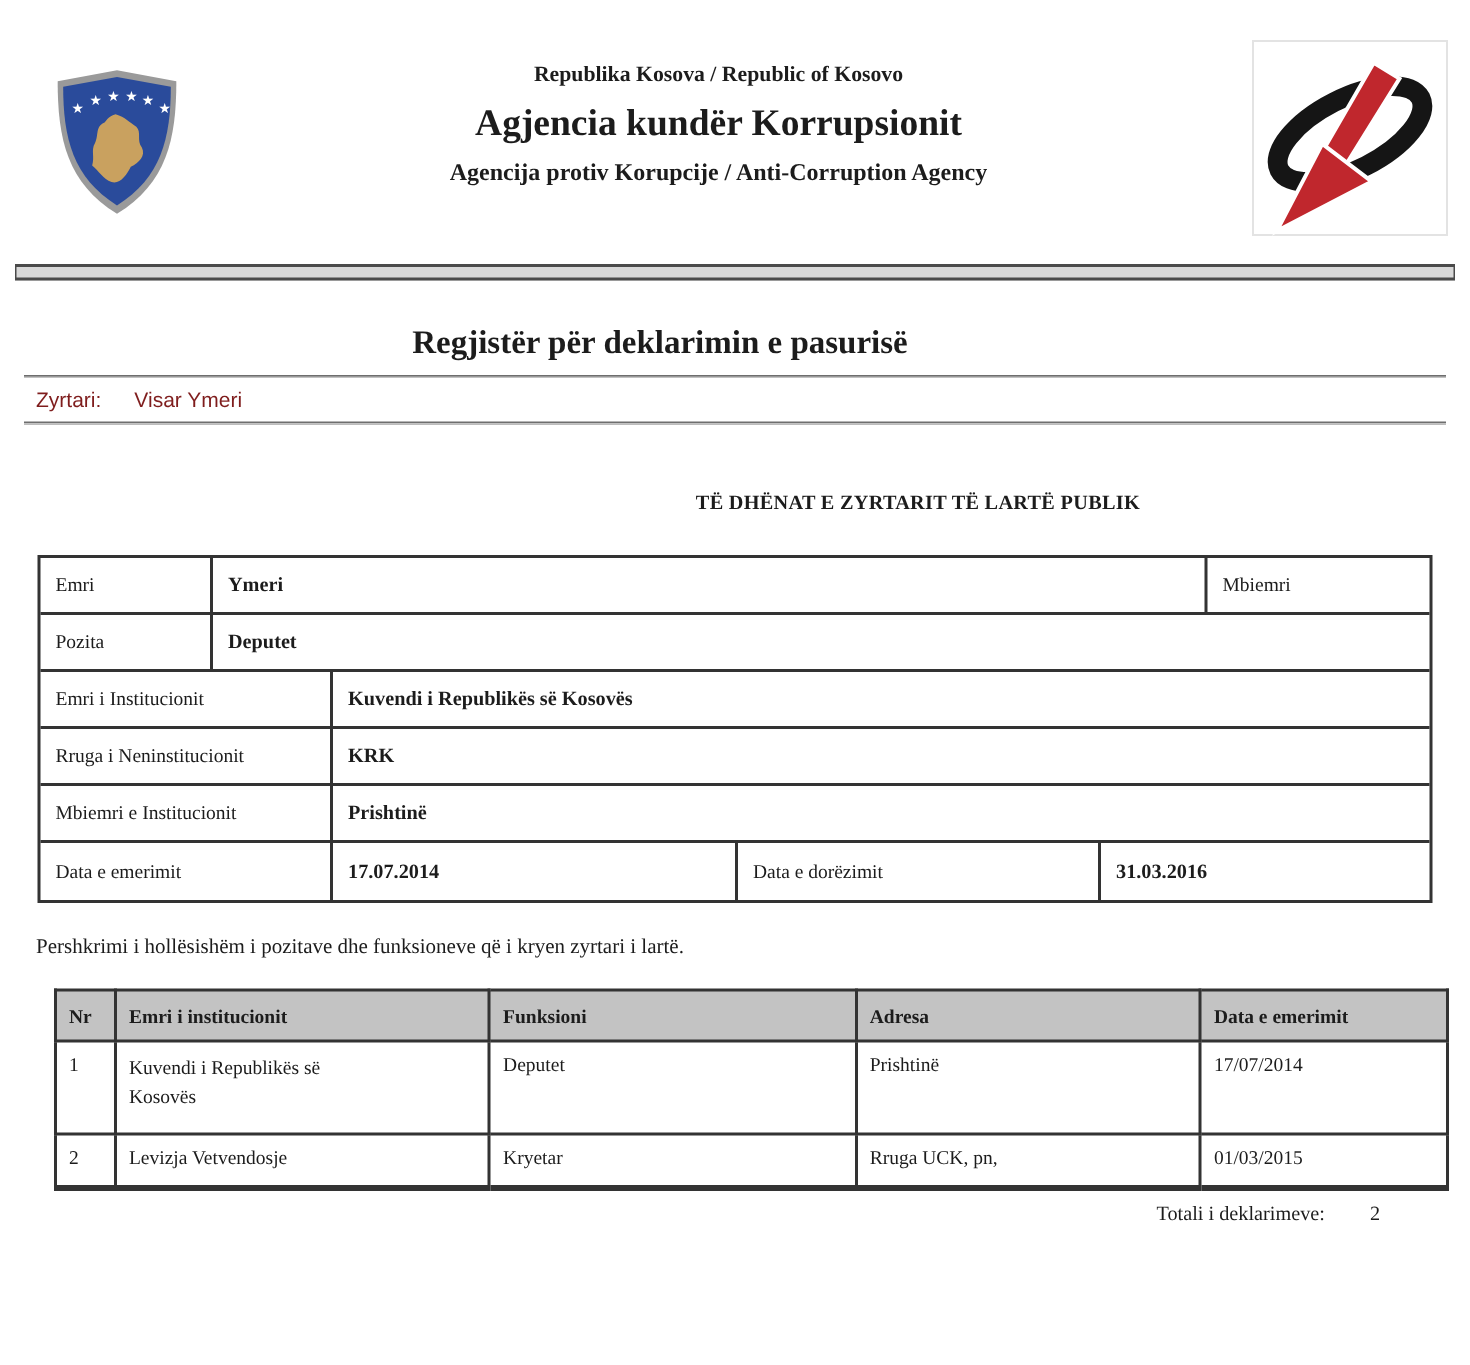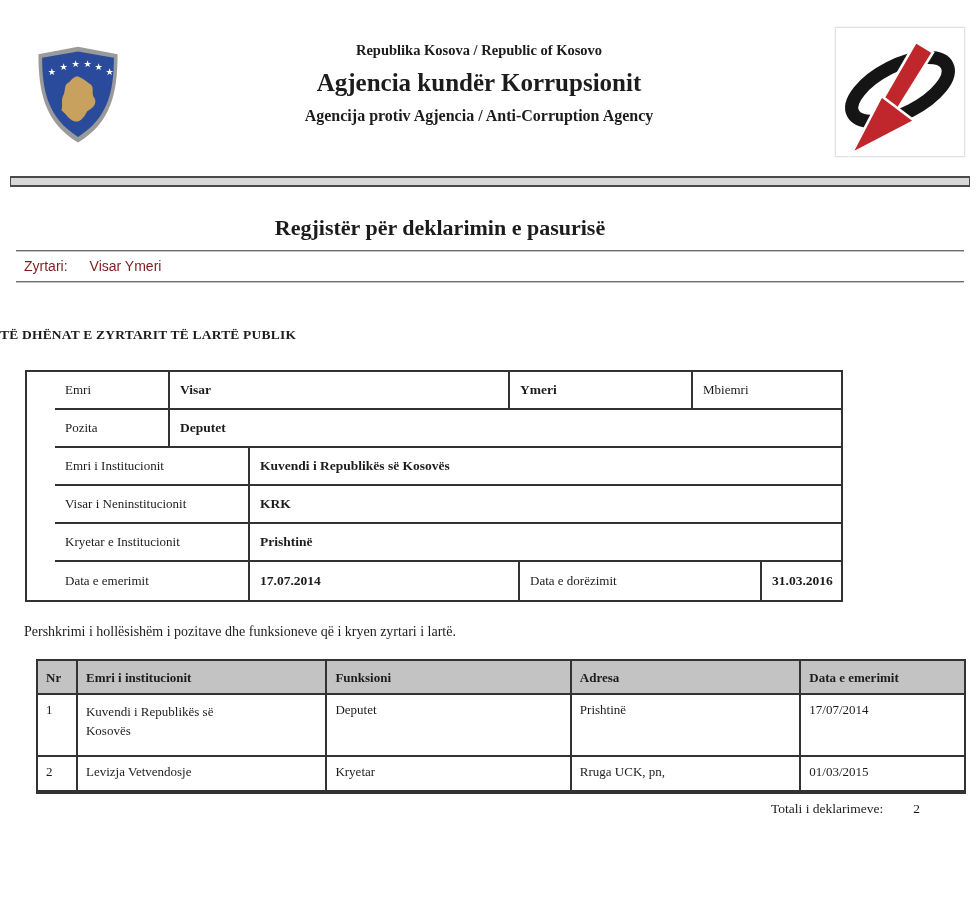--- a/index.html
+++ b/index.html
@@ -36,27 +36,27 @@
   .rule { margin: 0 16px; height: 2px; background: #6e6e6e; border-bottom: 1px solid #c2c2c2; }
   .rule1 { margin-top: 9px; }
   .rule2 { margin-top: 5px; }
   .official-line {
     margin: 6px 0 0 24px; height: 18px;
     font-family: "Liberation Sans", sans-serif; font-size: 14px; color:#7f1d1d;
   }
   .official-line .name { margin-left: 22px; }
 
   
-  .sec-heading { font-size: 13.5px; font-weight: bold; text-align: left; letter-spacing: .2px; }
+  .sec-heading { font-size: 13.5px; font-weight: bold; text-align: right; letter-spacing: .2px; }
   .sec1-heading { margin-top: 44px; width: 760px; }
   .sec2-heading { margin-top: 74px; width: 850px; }
   .sec2-desc { margin: 22px 0 0 24px; font-size: 14px; }
 
   
-  .t1 { width: 818px; margin: 27px 0 0 25px; border: 2px solid #333; padding-left: 28px; }
+  .t1 { width: 930px; margin: 27px 0 0 25px; border: 2px solid #333; }
   .t1-row { display: flex; height: 38px; border-bottom: 2px solid #333; }
   .t1-row:last-child { border-bottom: none; }
   .t1-cell {
     border-right: 2px solid #333; display: flex; align-items: center;
     padding-left: 10px; font-size: 13px; overflow: hidden;
   }
   .t1-cell:last-child { border-right: none; }
   .t1-cell.val { font-weight: bold; font-size: 13.5px; }
   .w115 { width: 115px; } .w340 { width: 340px; } .w148 { width: 148px; }
   .w195 { width: 195px; } .w270 { width: 270px; } .w242 { width: 242px; }
@@ -97,21 +97,21 @@
         <text x="56" y="26" font-size="10" fill="#ffffff">★</text>
         <text x="68" y="29" font-size="10" fill="#ffffff">★</text>
         <text x="80" y="35" font-size="10" fill="#ffffff">★</text>
         <path d="M49 36 C56 38 59 42 64 45 C68 49 64 55 68 60 C71 66 66 71 60 74 C57 80 52 87 46 85 C40 83 37 77 32 73 C34 67 31 62 34 57 C37 51 34 45 41 42 C44 38 46 37 49 36 Z" fill="#c9a15f"></path>
       </svg>
     </div>
 
     <div class="header-text">
       <div class="h-line2">Republika Kosova / Republic of Kosovo</div>
       <div class="h-line3">Agjencia kundër Korrupsionit</div>
-      <div class="h-line4">Agencija protiv Agjencia / Anti-Corruption Agency</div>
+      <div class="h-line4">Agencija protiv Korupcije / Anti-Corruption Agency</div>
     </div>
 
     <div class="aka-wrap">
       <svg width="132" height="132" viewBox="0 0 100 100">
         <rect x="1" y="1" width="98" height="98" fill="#ffffff" stroke="#e3e3e3" stroke-width="1"></rect>
         <ellipse cx="50" cy="48" rx="40" ry="18" fill="none" stroke="#151515" stroke-width="10" transform="rotate(-27 50 48)"></ellipse>
         <polygon points="62,12 75,20 47,65 36,57" fill="#c0272d" stroke="#ffffff" stroke-width="2"></polygon>
         <polygon points="36,53 61,72 13,97" fill="#c0272d" stroke="#ffffff" stroke-width="2"></polygon>
       </svg>
     </div>
@@ -125,38 +125,37 @@
   <div class="official-line">
     <span>Zyrtari:</span><span class="name">Visar Ymeri</span>
   </div>
   <div class="rule rule2"></div>
 
   <div class="sec-heading sec1-heading">TË DHËNAT E ZYRTARIT TË LARTË PUBLIK</div>
 
   <div class="t1">
     <div class="t1-row">
       <div class="t1-cell w115">Emri</div>
-      <div class="t1-cell val w340">Visar</div>
       <div class="t1-cell val grow">Ymeri</div>
       <div class="t1-cell w148">Mbiemri</div>
     </div>
     <div class="t1-row">
       <div class="t1-cell w115">Pozita</div>
       <div class="t1-cell val grow">Deputet</div>
     </div>
     <div class="t1-row">
       <div class="t1-cell w195">Emri i Institucionit</div>
       <div class="t1-cell val grow">Kuvendi i Republikës së Kosovës</div>
     </div>
     <div class="t1-row">
-      <div class="t1-cell w195">Visar i Neninstitucionit</div>
+      <div class="t1-cell w195">Rruga i Neninstitucionit</div>
       <div class="t1-cell val grow">KRK</div>
     </div>
     <div class="t1-row">
-      <div class="t1-cell w195">Kryetar e Institucionit</div>
+      <div class="t1-cell w195">Mbiemri e Institucionit</div>
       <div class="t1-cell val grow">Prishtinë</div>
     </div>
     <div class="t1-row">
       <div class="t1-cell w195">Data e emerimit</div>
       <div class="t1-cell val w270">17.07.2014</div>
       <div class="t1-cell w242">Data e dorëzimit</div>
       <div class="t1-cell val grow">31.03.2016</div>
     </div>
   </div>
 

